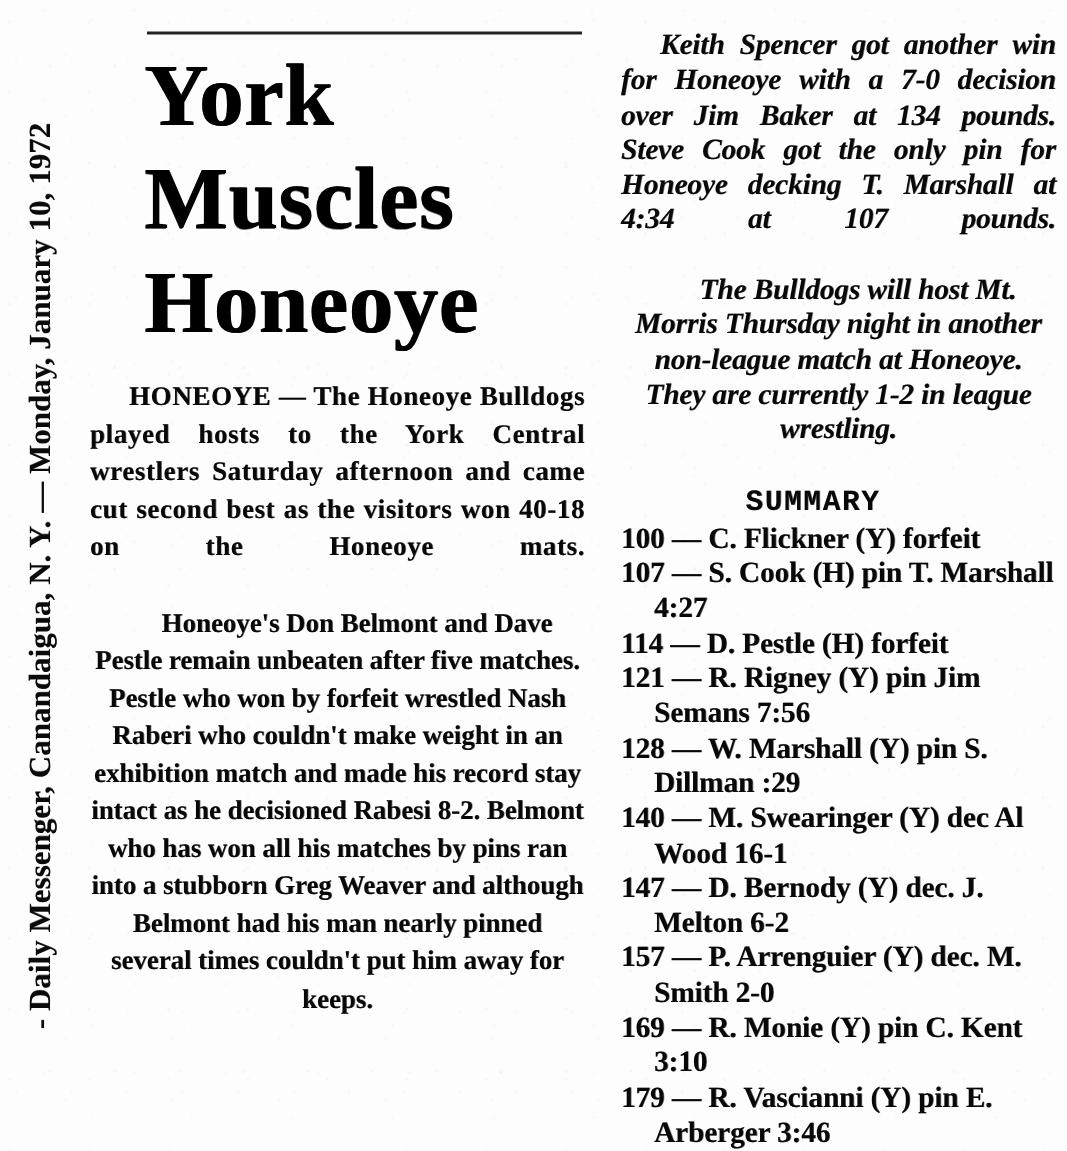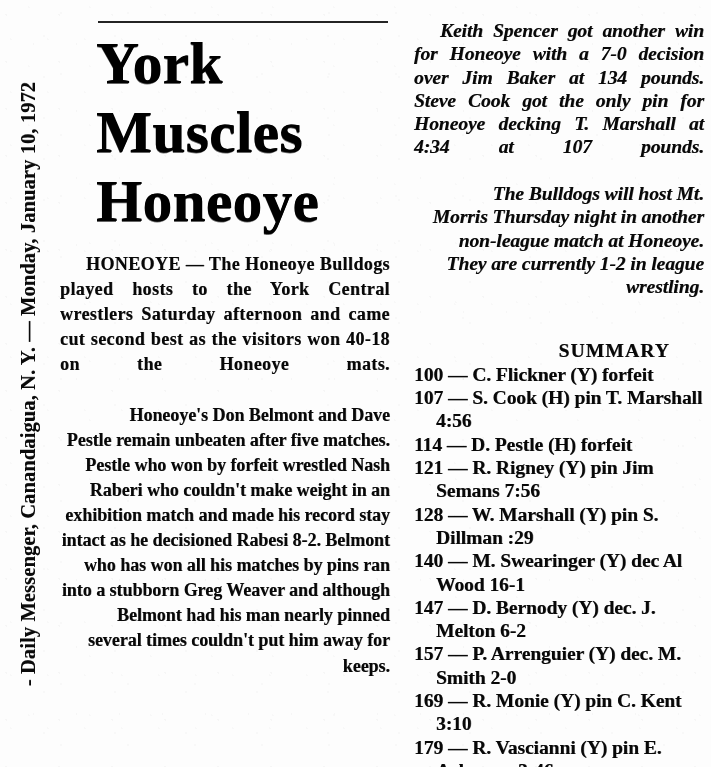--- a/index.html
+++ b/index.html
@@ -110,41 +110,41 @@
     line-height: 23.3px;
     text-align: justify;
     letter-spacing: -.1px;
     font-style: italic;
   }
   .body-col p {
     margin: 0;
     text-indent: 26px;
     text-align: justify;
   }
-  .body-col p:last-child { text-align: right; }
+  .body-col p:last-child { text-align: center; }
 
   
   .body-col p::after {
     content: "";
     display: inline-block;
     width: 100%;
   }
 
   .dateline-lead { letter-spacing: .4px; }
 
   
   .summary-title {
-    text-align: right;
-    font-family: Liberation Serif, serif;
+    text-align: center;
+    font-family: Liberation Mono, monospace;
     font-weight: bold;
     font-size: 19.6px;
     line-height: 25px;
     letter-spacing: 1.1px;
     color: #080808;
-    margin: 16px 0 0 0;
+    margin: 1px 0 0 0;
     padding-right: 34px;
     text-shadow: .45px 0 0 rgba(0,0,0,.5);
   }
   .summary-list {
     list-style: none;
     margin: 0;
     padding: 0;
     font-family: "Liberation Serif", "DejaVu Serif", serif;
     font-weight: bold;
     font-size: 19.6px;
@@ -187,21 +187,21 @@
   <div class="col col-right">
     <div class="body-col">
       <p>Keith Spencer got another win for Honeoye with a 7-0 decision over Jim Baker at 134 pounds. Steve Cook got the only pin for Honeoye decking T. Marshall at 4:34 at 107 pounds.</p>
       <p>The Bulldogs will host Mt. Morris Thursday night in another non-league match at Honeoye. They are currently 1-2 in league wrestling.</p>
     </div>
 
     <div class="summary-title">SUMMARY</div>
 
     <ul class="summary-list" id="summary-list">
         <li>100 — C. Flickner (Y) forfeit</li>
-        <li>107 — S. Cook (H) pin T. Marshall 4:56</li>
+        <li>107 — S. Cook (H) pin T. Marshall 4:27</li>
         <li>114 — D. Pestle (H) forfeit</li>
         <li>121 — R. Rigney (Y) pin Jim Semans 7:56</li>
         <li>128 — W. Marshall (Y) pin S. Dillman :29</li>
         <li>140 — M. Swearinger (Y) dec Al Wood 16-1</li>
         <li>147 — D. Bernody (Y) dec. J. Melton 6-2</li>
         <li>157 — P. Arrenguier (Y) dec. M. Smith 2-0</li>
         <li>169 — R. Monie (Y) pin C. Kent 3:10</li>
         <li>179 — R. Vascianni (Y) pin E. Arberger 3:46</li>
       </ul>
   </div>

